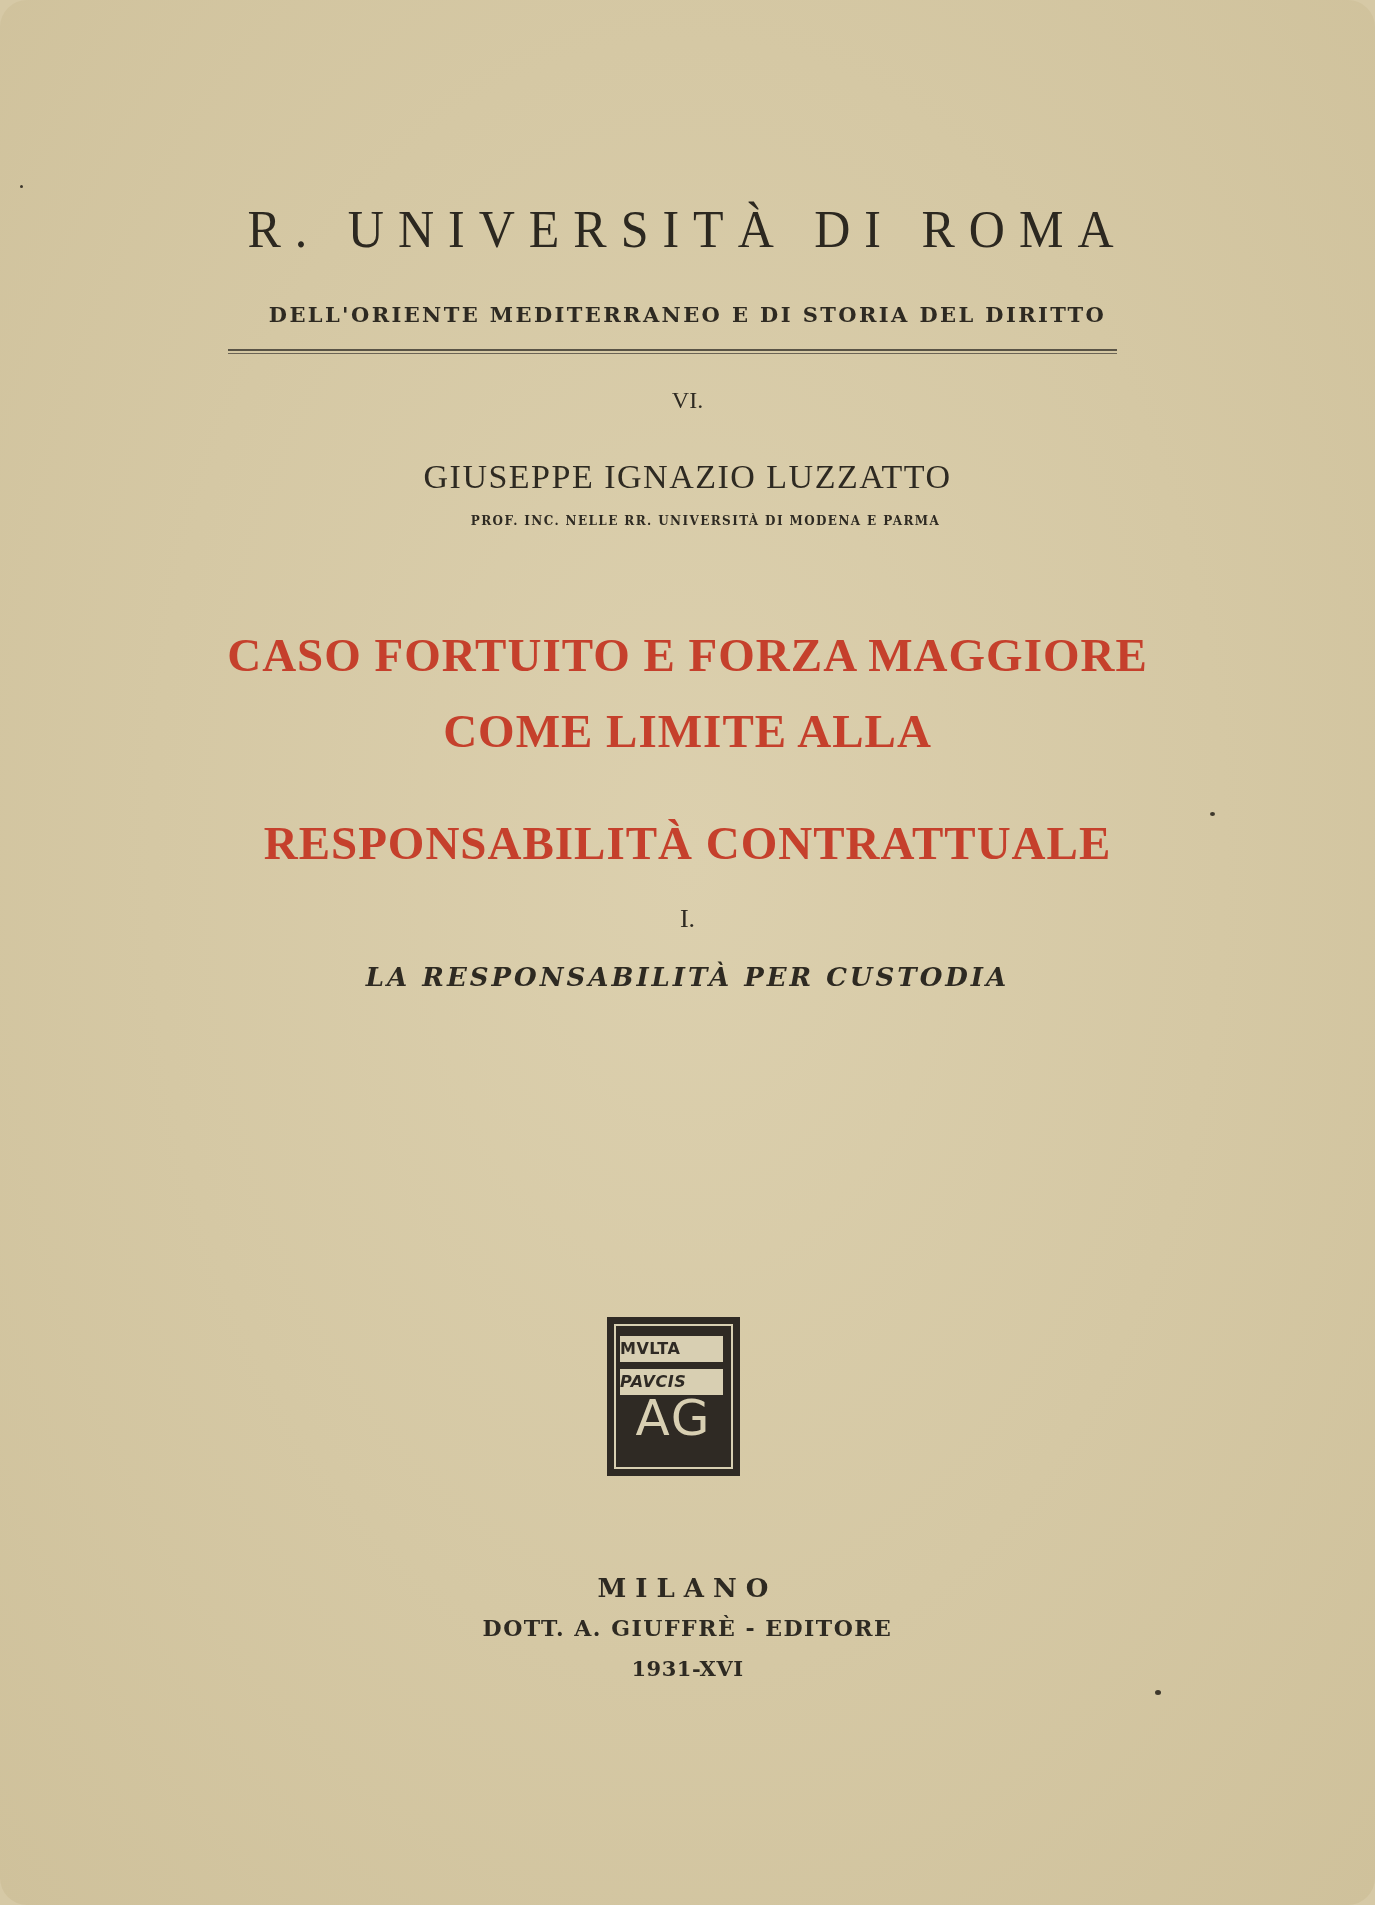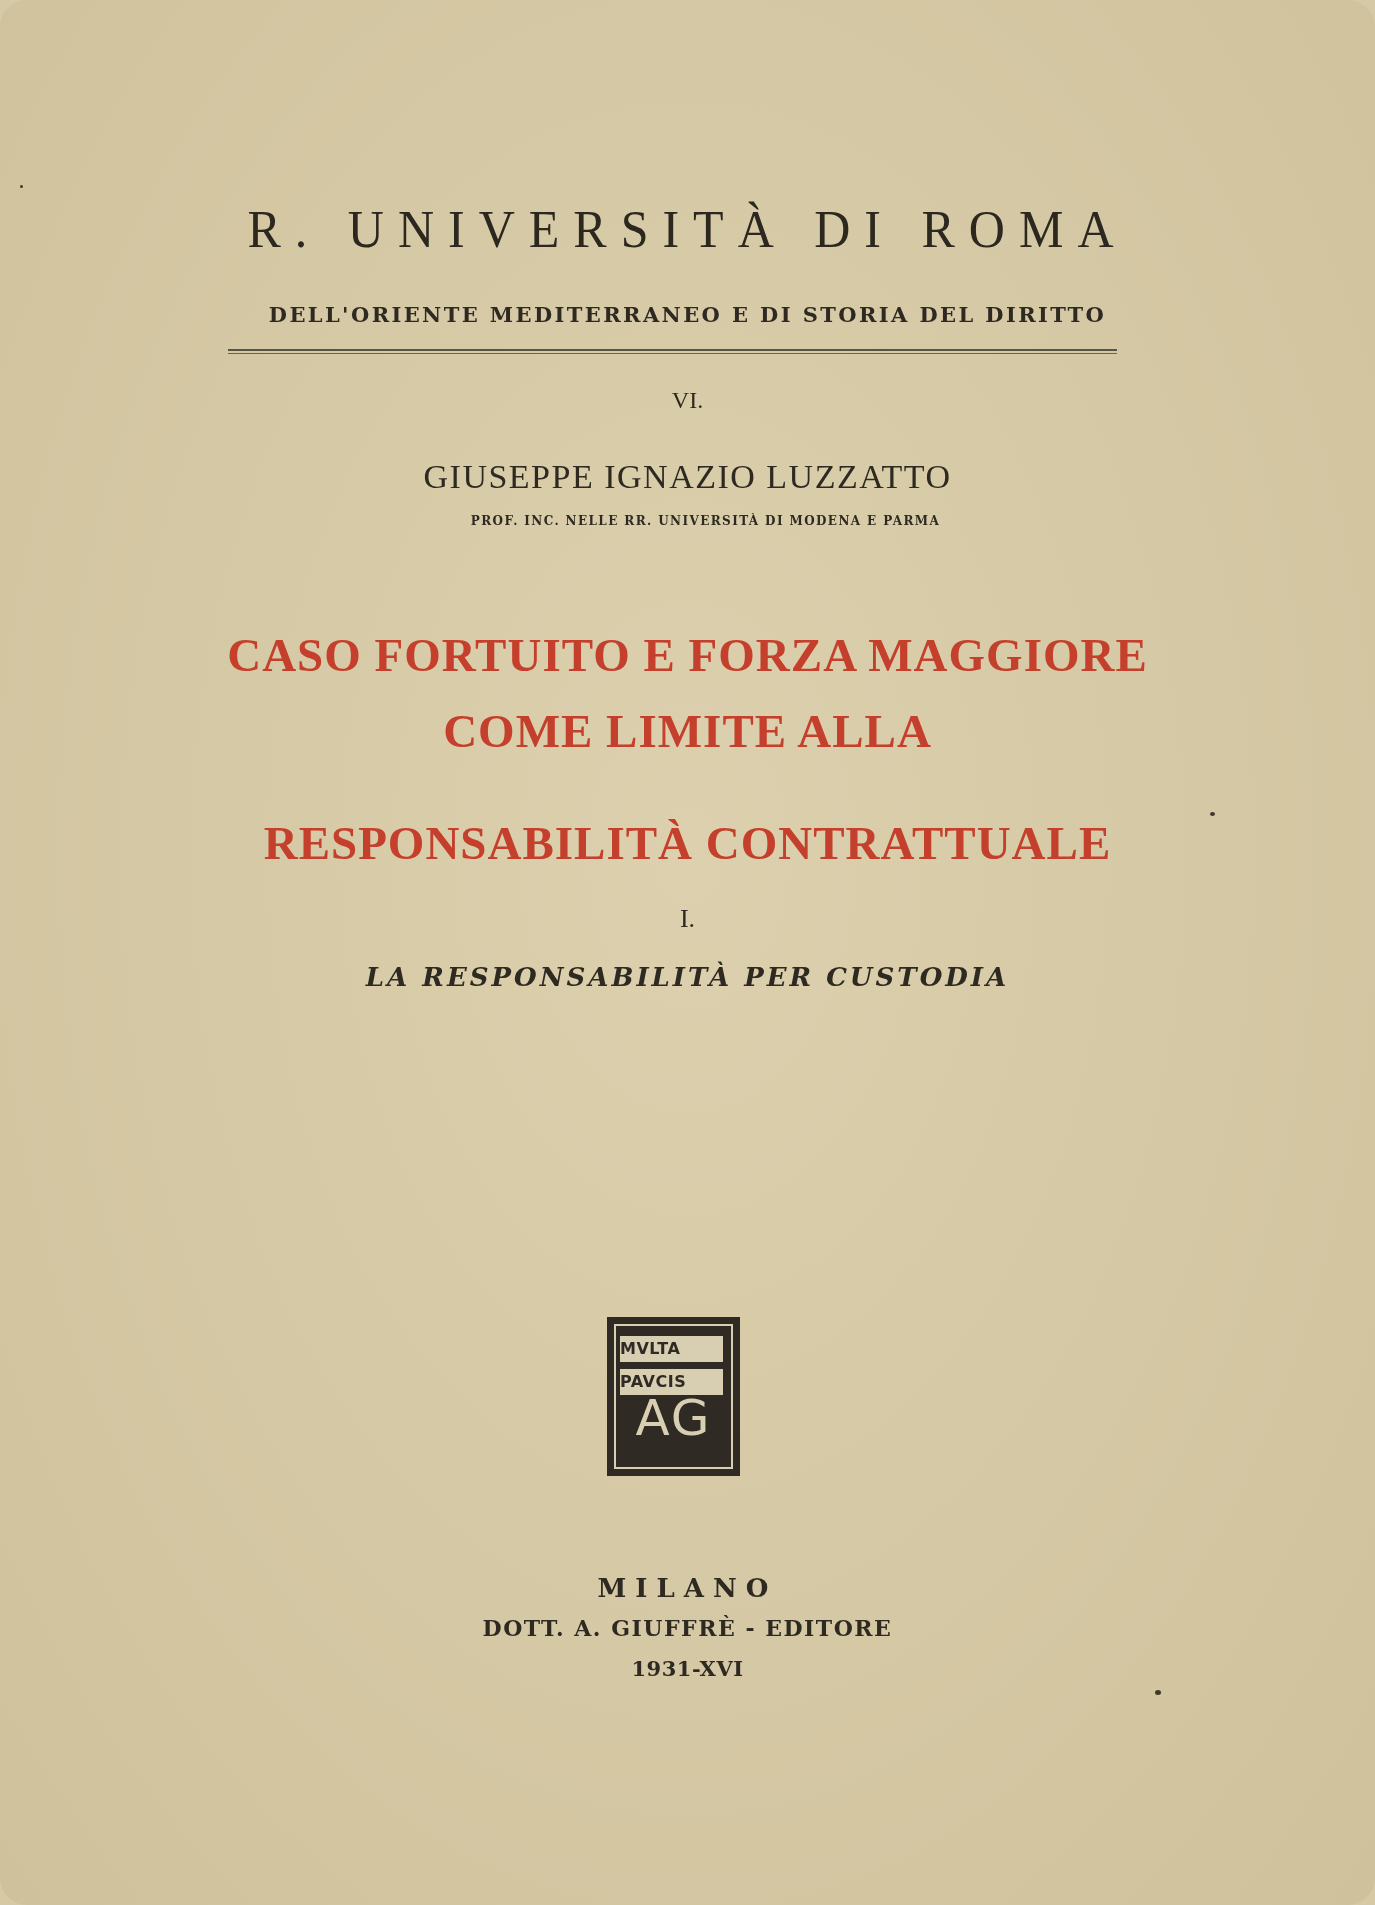--- a/index.html
+++ b/index.html
@@ -122,21 +122,21 @@
       height: 26px;
       background: #d8cfb2;
       color: #2f2a24;
       font-family: "DejaVu Sans", sans-serif;
       font-weight: bold;
       font-size: 16px;
       line-height: 26px;
       letter-spacing: 0.5px;
     }
     .logo-band.b1 { top: 19px; }
-    .logo-band.b2 { top: 52px; }
+    .logo-band.b2 { top: 52px; font-style: italic; }
     .logo-mono {
       position: absolute;
       left: 0;
       width: 133px;
       top: 72px;
       text-align: center;
       font-family: "DejaVu Sans", sans-serif;
       font-size: 50px;
       line-height: 58px;
       color: #d8cfb2;

